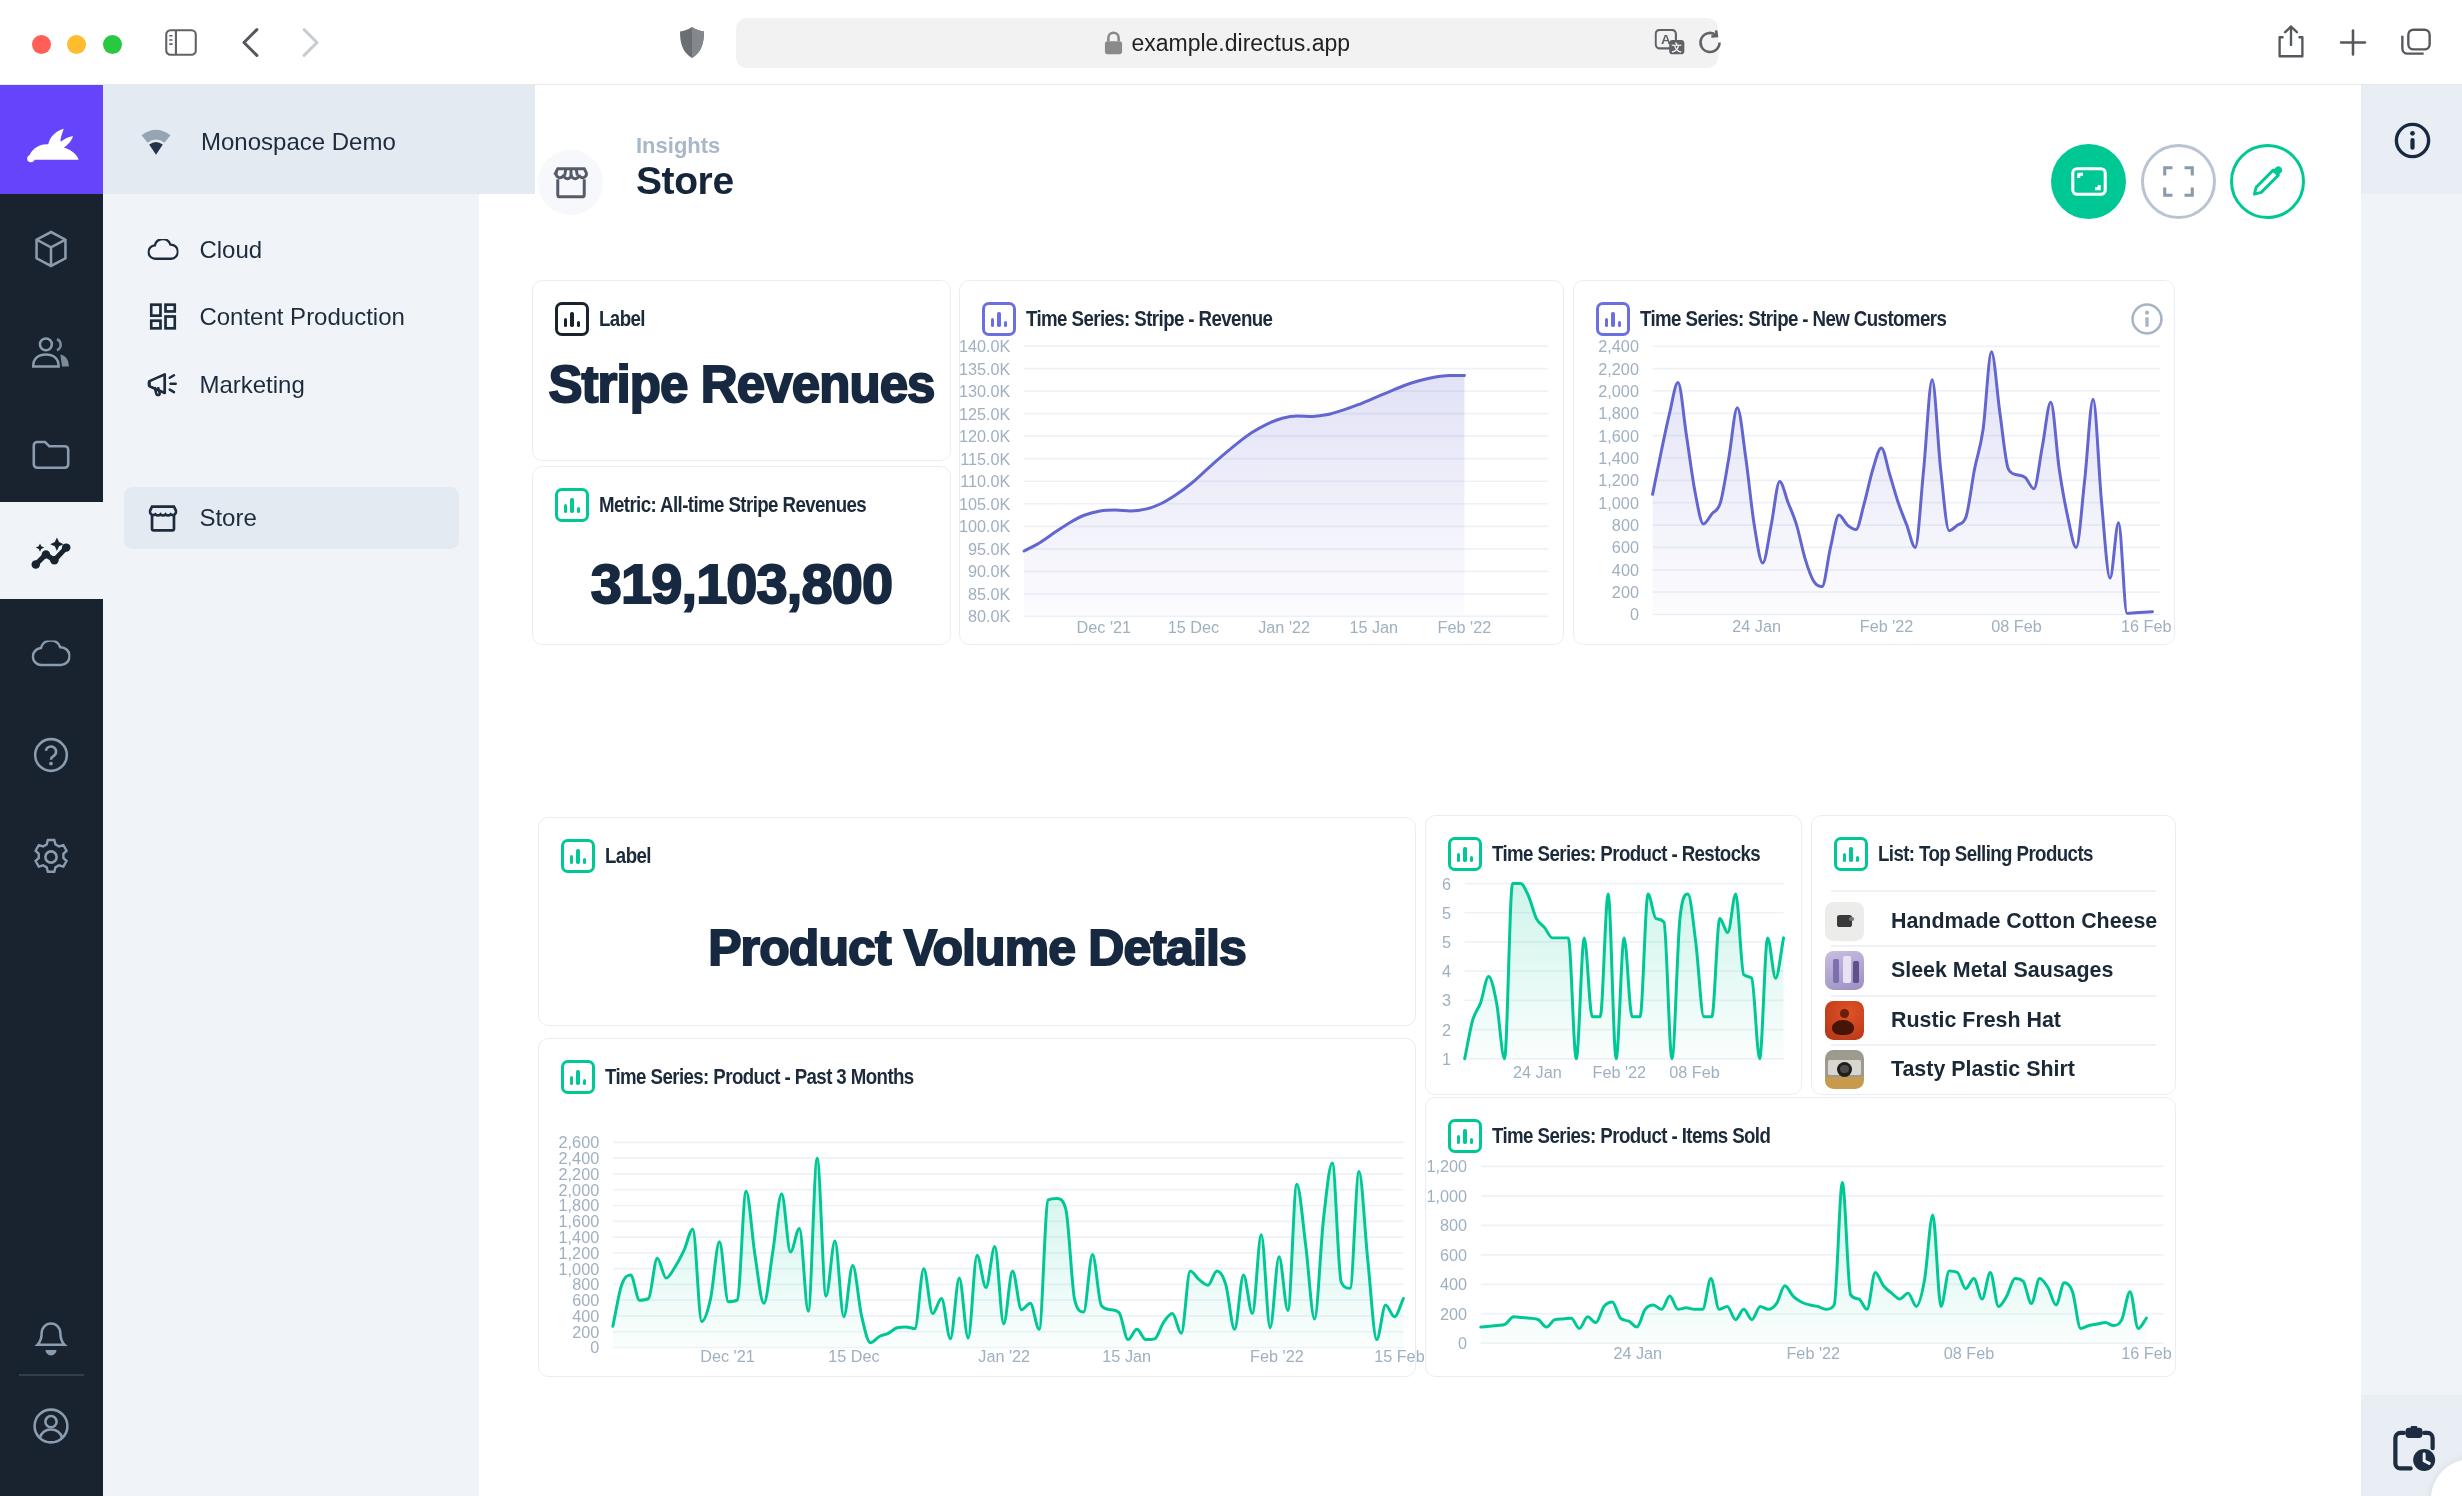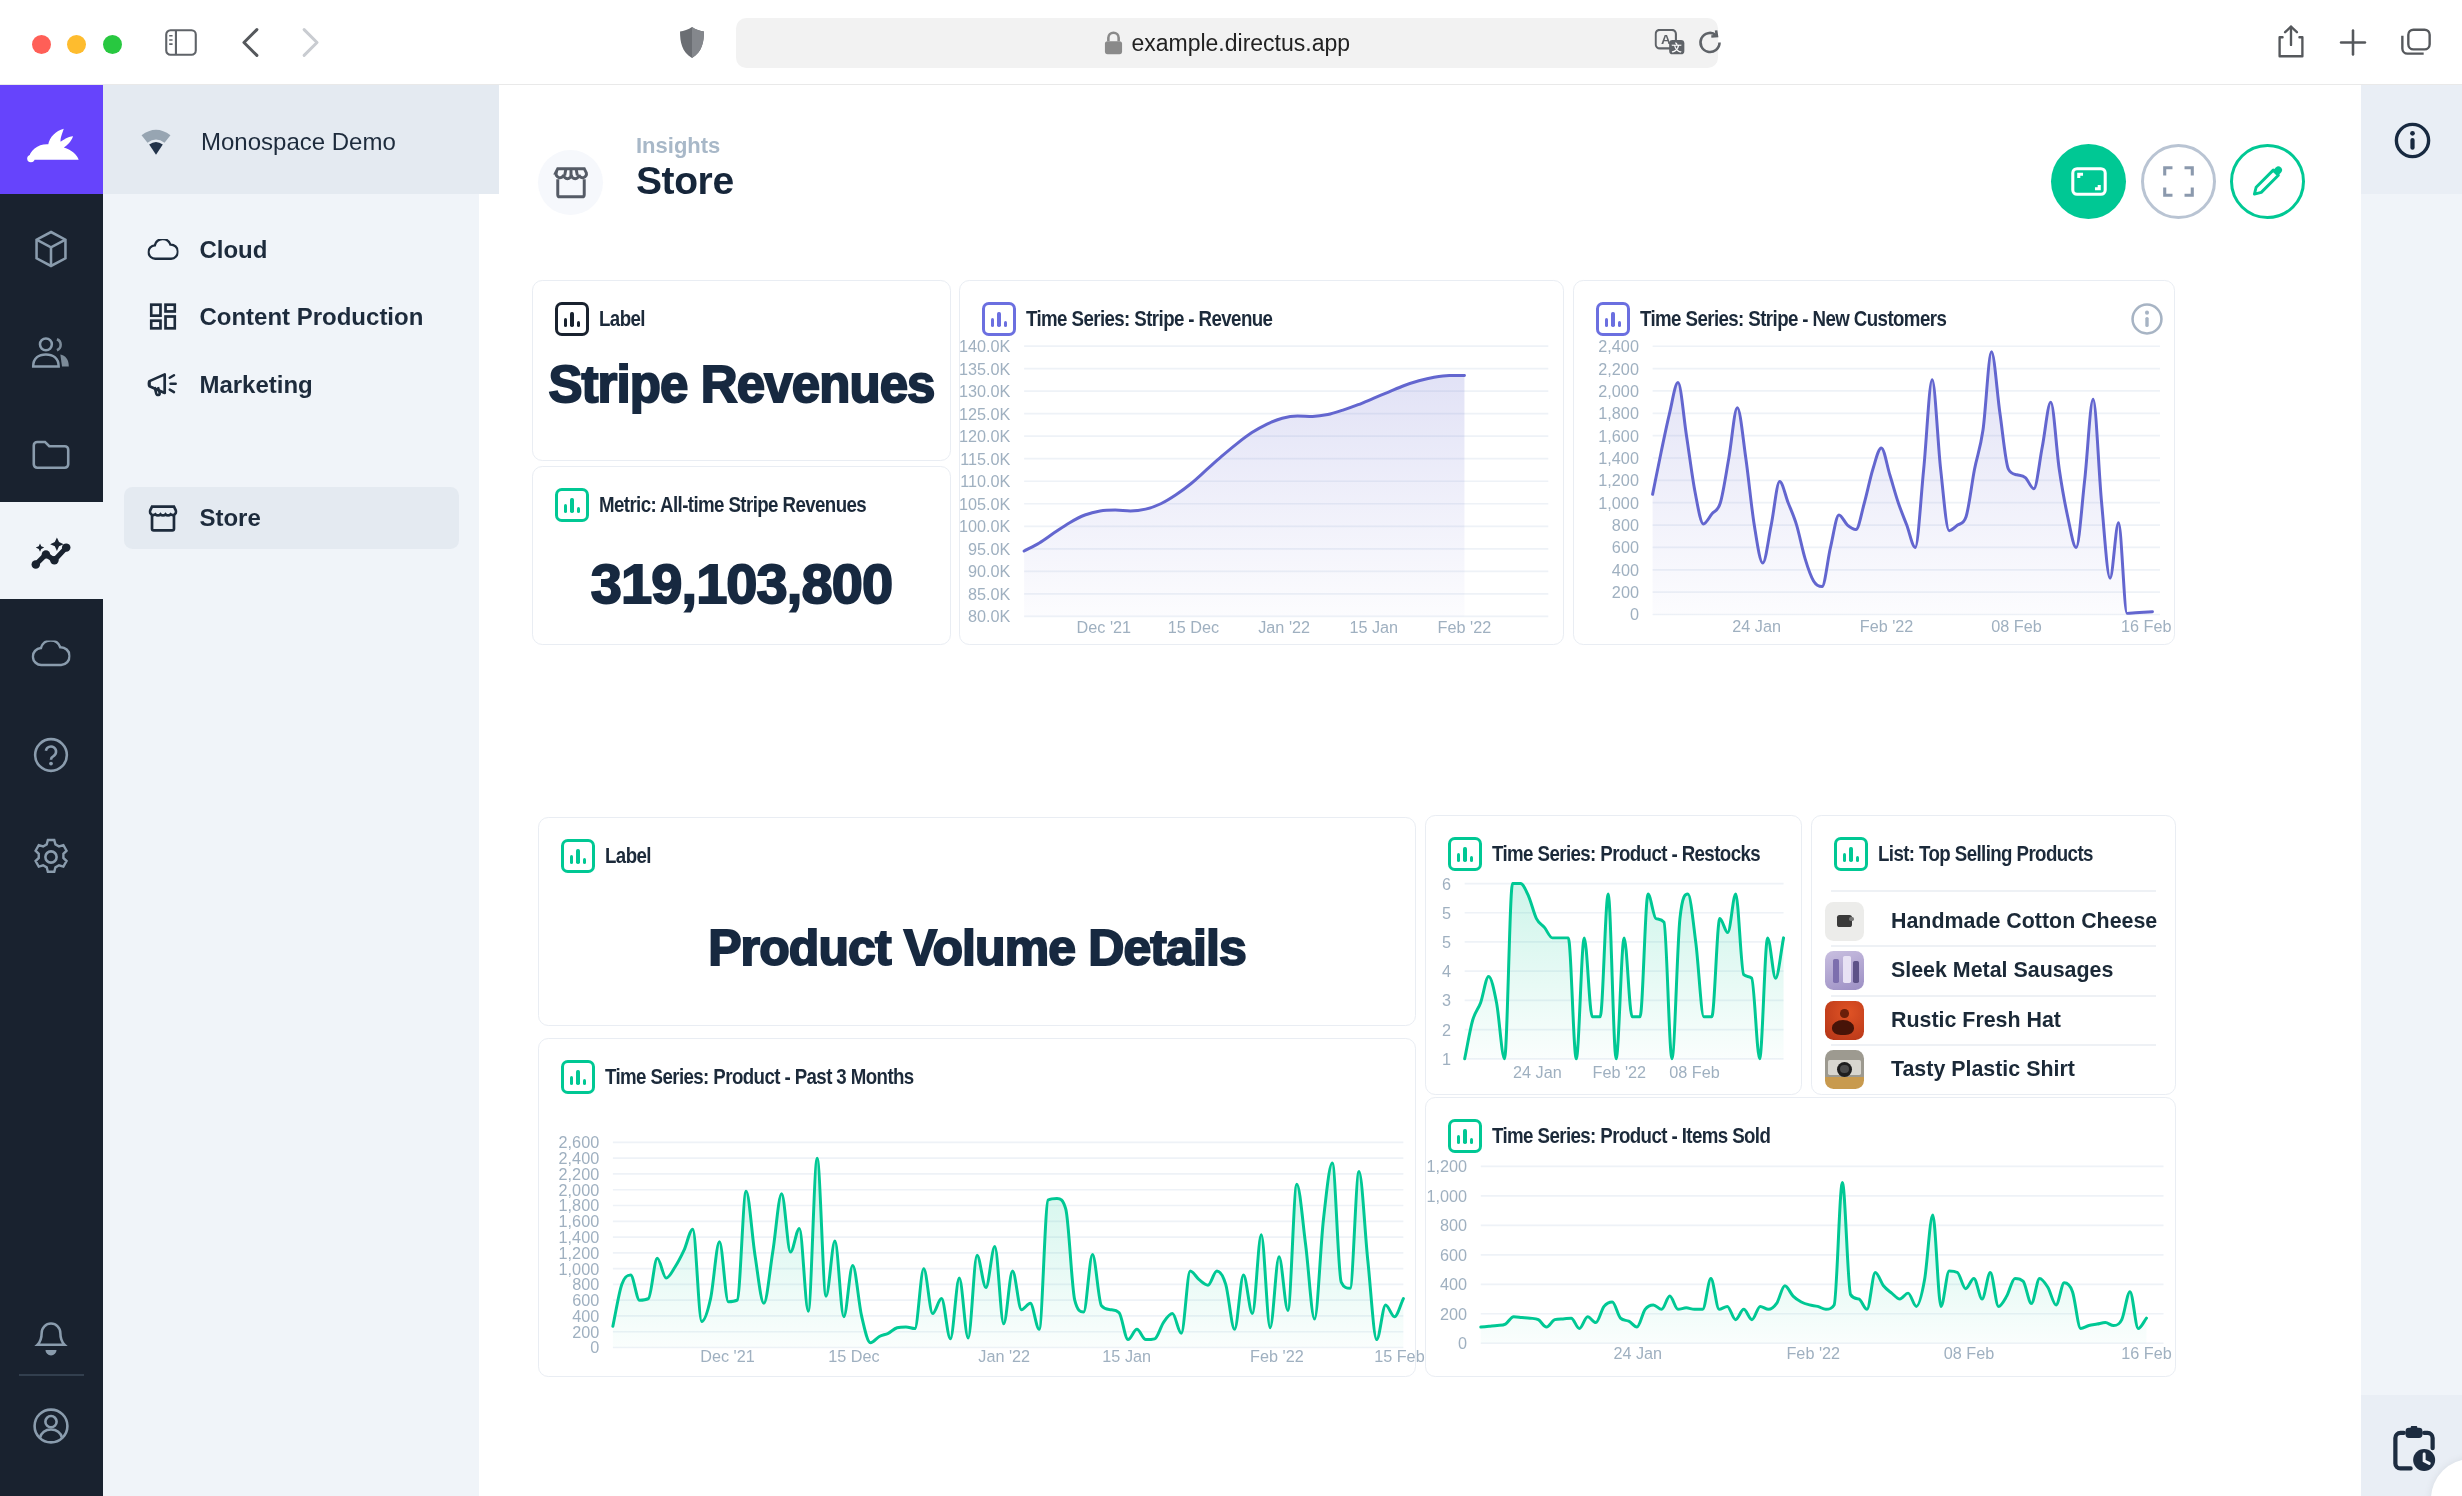--- a/index.html
+++ b/index.html
@@ -17,25 +17,25 @@
 
   
   .modulebar { position:absolute; left:0; top:85px; width:103px; height:1411px; background:#19222f; }
   .logo-tile { position:absolute; left:0; top:0; width:103px; height:109px; background:#6644fc; display:flex; align-items:center; justify-content:center; }
   .mod { position:absolute; left:51px; transform:translate(-50%,-50%); color:#8a9cad; display:flex; }
   .mod-active-tile { position:absolute; left:0; top:417px; width:103px; height:97px; background:#f0f4f9; }
   .mod-divider { position:absolute; left:19px; top:1289px; width:65px; height:1.7px; background:#323f4e; }
 
   
   .nav { position:absolute; left:103px; top:85px; width:376px; height:1411px; background:#f0f4f9; }
-  .nav-header { position:absolute; left:0; top:0; width:396px; height:109px; background:#e4eaf1; }
+  .nav-header { position:absolute; left:0; top:0; width:432px; height:109px; background:#e4eaf1; }
   .nav-project { position:absolute; left:98px; top:43px; font-size:24px; font-weight:500; color:#1d2b3c; }
   .nav-item { position:absolute; left:21.4px; width:335px; height:67px; border-radius:8.5px; display:flex; align-items:center; color:#1d2b3c; }
   .nav-item .nicon { position:absolute; left:39px; transform:translateX(-50%); display:flex; }
-  .nav-item .nlabel { position:absolute; left:75px; font-size:24px; font-weight:700; }
+  .nav-item .nlabel { position:absolute; left:75px; font-size:24px; font-weight:400; }
   .nav-item.active { background:#e4eaf1; }
 
   
   .rstrip { position:absolute; left:2361px; top:85px; width:101px; height:1411px; background:#f0f4f9; }
   .rstrip .rtop { position:absolute; left:0; top:0; width:101px; height:109px; background:#e9eef5; }
   .rstrip .rbottom { position:absolute; left:0; top:1310px; width:101px; height:101px; background:#e9eef5; }
   .corner-bubble { position:absolute; left:2431px; top:1459px; width:80px; height:80px; border-radius:50%; background:#ffffff; box-shadow:0 0 8.5px rgba(0,0,0,0.08); }
 
   
   .title-circle { position:absolute; left:538px; top:150px; width:65px; height:65px; border-radius:50%; background:#f6f8fc; display:flex; align-items:center; justify-content:center; color:#5b5d6c; }

